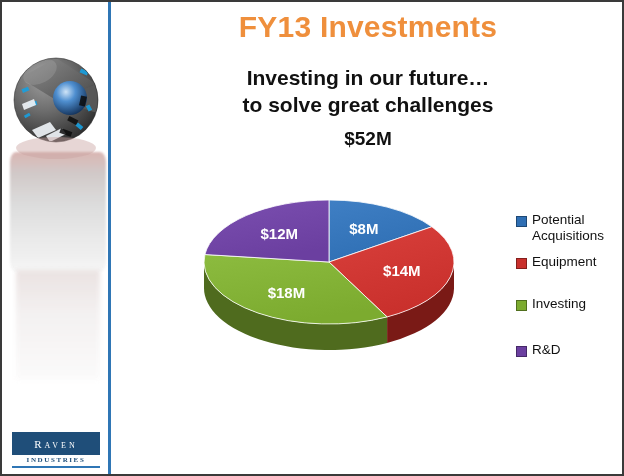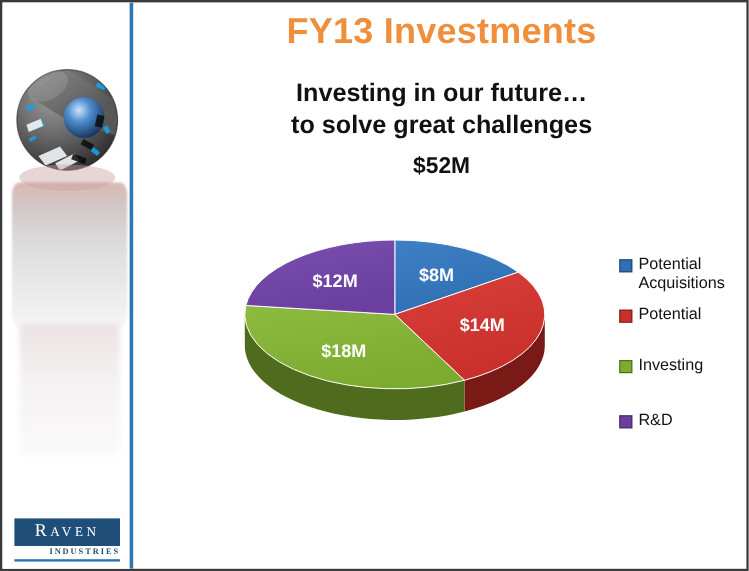--- a/index.html
+++ b/index.html
@@ -81,25 +81,25 @@
   
   .logo{
     position:absolute;left:10px;top:430px;width:88px;height:34px;
   }
   .logo-box{
     width:88px;height:23px;background:#1f4e79;
     display:flex;align-items:center;justify-content:center;
   }
   .logo-word{
     color:#ffffff;font-family:"Liberation Serif",serif;
-    font-size:15px;letter-spacing:3px;font-variant:small-caps;
+    font-size:11px;letter-spacing:3px;font-variant:small-caps;
     font-weight:normal;
   }
   .logo-sub{
-    width:88px;text-align:right;background:#ffffff;
+    width:88px;text-align:center;background:#ffffff;
     color:#1f4e79;font-family:"Liberation Serif",serif;
     font-size:7px;letter-spacing:1.6px;font-weight:bold;
     margin-top:1px;
   }
   .logo-rule{width:88px;height:2px;background:#2f76b5;margin-top:2px;}
 </style>
 </head>
 <body>
 
 <div id="slide">
@@ -222,21 +222,21 @@
       </svg>
   </div>
 
   <div class="legend">
     <div class="legend-row">
       <span class="swatch" style="background: rgb(47, 111, 180);"></span>
       <span class="legend-label">Potential Acquisitions</span>
     </div>
     <div class="legend-row gap1">
       <span class="swatch" style="background: rgb(201, 48, 44);"></span>
-      <span class="legend-label">Potential</span>
+      <span class="legend-label">Equipment</span>
     </div>
     <div class="legend-row gap2">
       <span class="swatch" style="background: rgb(124, 171, 47);"></span>
       <span class="legend-label">Investing</span>
     </div>
     <div class="legend-row">
       <span class="swatch" style="background: rgb(107, 63, 160);"></span>
       <span class="legend-label">R&amp;D</span>
     </div>
   </div>

